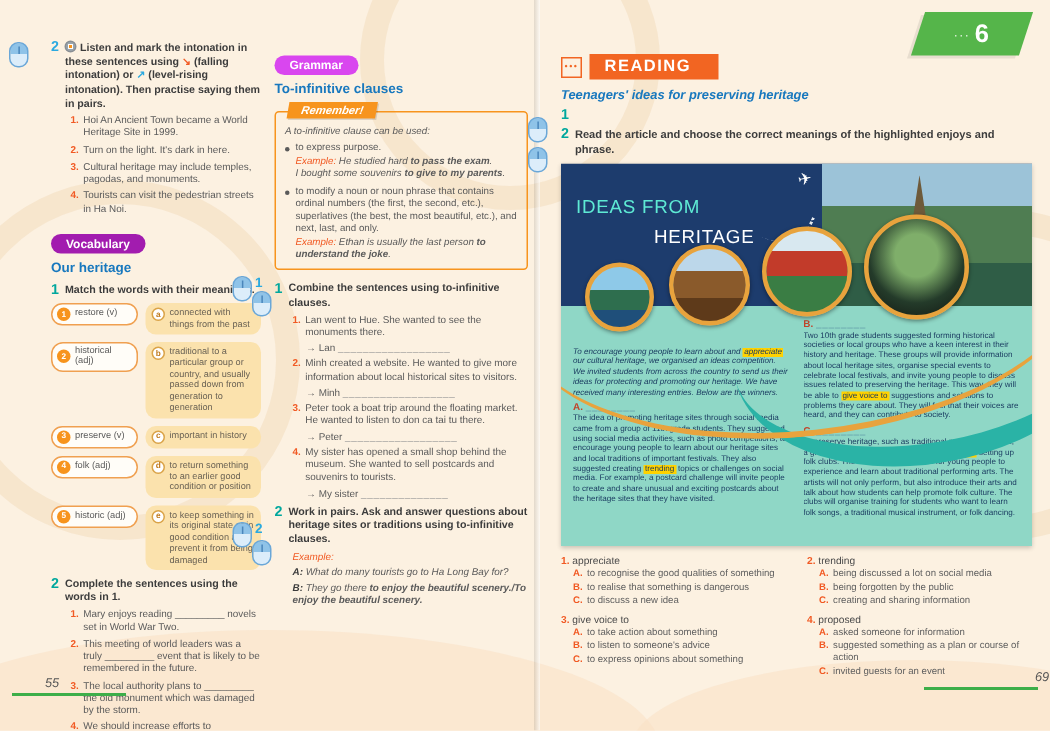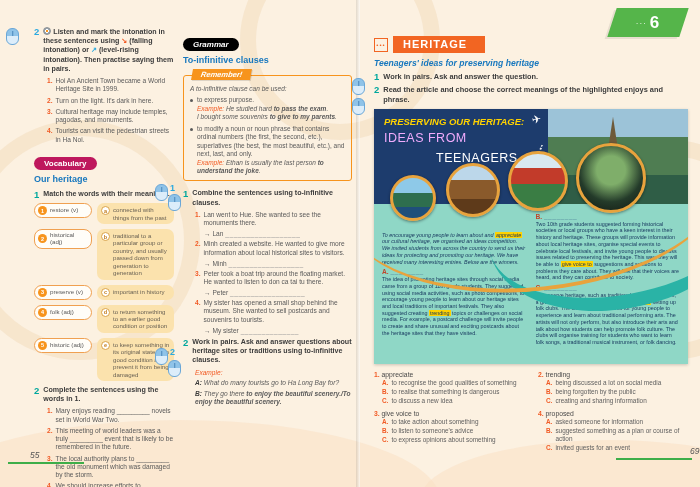--- a/index.html
+++ b/index.html
@@ -50,22 +50,22 @@
     background:radial-gradient(circle,#f7941d 0 28%, #fff 28% 46%, #9aa5ad 46%);
     border:1px solid #8a8f94; vertical-align:-1px; margin-right:2px; }
 
   
   #leftcol { position:absolute; left:34px; top:27px; width:140px; }
   #midcol  { position:absolute; left:183px; top:33px; width:169px; }
   #rightpage { position:absolute; left:374px; top:36px; width:316px; }
 
   .pill { display:inline-block; color:#fff; font-weight:bold; font-size:8px;
     padding:2px 10px; border-radius:8px; margin-bottom:4px; }
-  .pill.blue { background:#be185d; }
-  .pill.teal { background:#000000;font-style:italic; }
+  .pill.blue { background:#a21caf; }
+  .pill.teal { background:#d946ef; }
   .sec-title { color:#1878be; font-weight:bold; font-size:9px; margin-bottom:6px; }
 
   
   .match-row { display:flex; gap:5px; margin-bottom:5px; align-items:flex-start; }
   .word-pill { flex:0 0 58px; display:flex; align-items:center; gap:3px;
     border:1px solid #f0a050; border-radius:8px; background:#fffdf8; padding:2px 3px; }
   .word-num { width:9px; height:9px; border-radius:50%; background:#f7941d; color:#fff;
     font-size:5.5px; font-weight:bold; display:flex; align-items:center; justify-content:center; flex:0 0 auto; }
   .word-text { font-size:6.2px; color:#5a5a5a; line-height:1.1; }
   .def-box { flex:1; display:flex; gap:3px; background:#fbe2ad; border-radius:7px; padding:3px 4px; }
@@ -104,21 +104,21 @@
   .banner-photo { position:absolute; right:0; top:0; width:140px; height:100%;
     background:linear-gradient(180deg,#9cc3d8 0 30%, #4f7d52 30% 70%, #2f5d46 70%); }
   .banner-photo .tower { position:absolute; left:58px; top:8px; width:14px; height:46px;
     background:#6e5a3a; clip-path:polygon(50% 0, 100% 100%, 0 100%); }
   .teal-swoosh { position:absolute; right:-60px; top:40px; width:260px; height:160px;
     border-radius:50%; border-bottom:14px solid #2ab3a6; transform:rotate(-10deg); }
   .gold-swoosh { position:absolute; left:-30px; top:-8px; width:380px; height:190px;
     border-radius:50%; border-bottom:4px solid #e8a33d; transform:rotate(-6deg); z-index:3; }
   .b-line1 { position:absolute; left:10px; top:7px; color:#ffd200; font-weight:bold;
     font-style:italic; font-size:9.5px; }
-  .b-line2 { position:absolute; left:10px; top:22px; color:#f0abfc; font-size:12.5px; letter-spacing:.5px; }
+  .b-line2 { position:absolute; left:10px; top:22px; color:#5eead4; font-size:12.5px; letter-spacing:.5px; }
   .b-line3 { position:absolute; left:62px; top:42px; color:#fff; font-size:12.5px; letter-spacing:.5px; }
   .plane { position:absolute; left:158px; top:4px; color:#fff; font-size:11px; transform:rotate(-12deg); }
   .trail { position:absolute; left:120px; top:26px; width:46px; height:26px;
     border-right:2px dotted #fff; border-radius:0 0 60% 0; transform:rotate(24deg); opacity:.9; }
   .photo-circle { position:absolute; border-radius:50%; border:3px solid #e8a33d;
     box-shadow:0 1px 3px rgba(0,0,0,.45); z-index:6; }
   .pc1 { left:16px;  top:66px; width:46px; height:46px;
     background:linear-gradient(180deg,#8ec9e8 0 38%, #2e6e4e 38% 72%, #1f4f7a 72%); }
   .pc2 { left:72px;  top:54px; width:54px; height:54px;
     background:linear-gradient(180deg,#bcd7ea 0 30%, #8a5a2b 30% 68%, #5e3a1a 68%); }
@@ -367,44 +367,42 @@
     </div>
     <div style="margin-top:2px;">
       <span class="speaker">B:</span> <span class="ital">They go there </span><span class="ital bold">to enjoy the beautiful scenery./To enjoy the beautiful scenery.</span>
     </div>
   </div>
 </div>
 
 <div id="rightpage">
   <div class="read-head">
     <div class="dots-box">•••</div>
-    <div class="read-bar">HERITAGE</div>
+    <div class="read-bar">READING</div>
   </div>
   <div class="read-title">Teenagers' ideas for preserving heritage</div>
 
   <div class="exrow">
     <span class="exnum">1</span>
-    <div class="exhead" style="font-size:7.4px;">Work in pairs. Ask and answer the question.</div>
   </div>
 
   <div class="exrow">
     <span class="exnum">2</span>
     <div class="exhead" style="font-size:7.4px;">Read the article and choose the correct meanings of the highlighted enjoys and phrase.</div>
   </div>
 
   <div class="article">
     <div class="banner">
       <div class="banner-photo">
           <div class="tower"></div>
         </div>
       <div class="teal-swoosh"></div>
       <div class="gold-swoosh"></div>
-      <div class="b-line1">PRESERVING OUR HERITAGE:</div>
       <div class="b-line2">IDEAS FROM</div>
-      <div class="b-line3">TEENAGERS</div>
+      <div class="b-line3">HERITAGE</div>
       <div class="plane">✈</div>
       <div class="trail"></div>
     </div>
     <div class="photo-circle pc1"></div>
     <div class="photo-circle pc2"></div>
     <div class="photo-circle pc3"></div>
     <div class="photo-circle pc4"></div>
 
     <div class="article-body">
       <div class="abody-col first">

